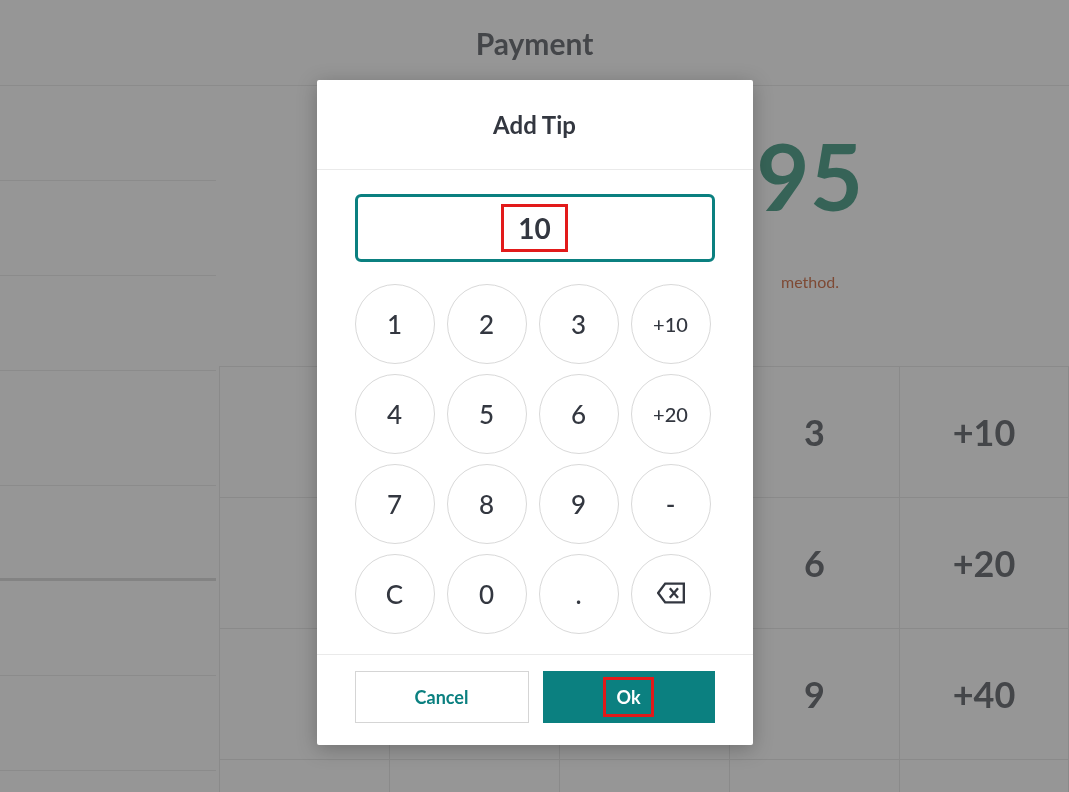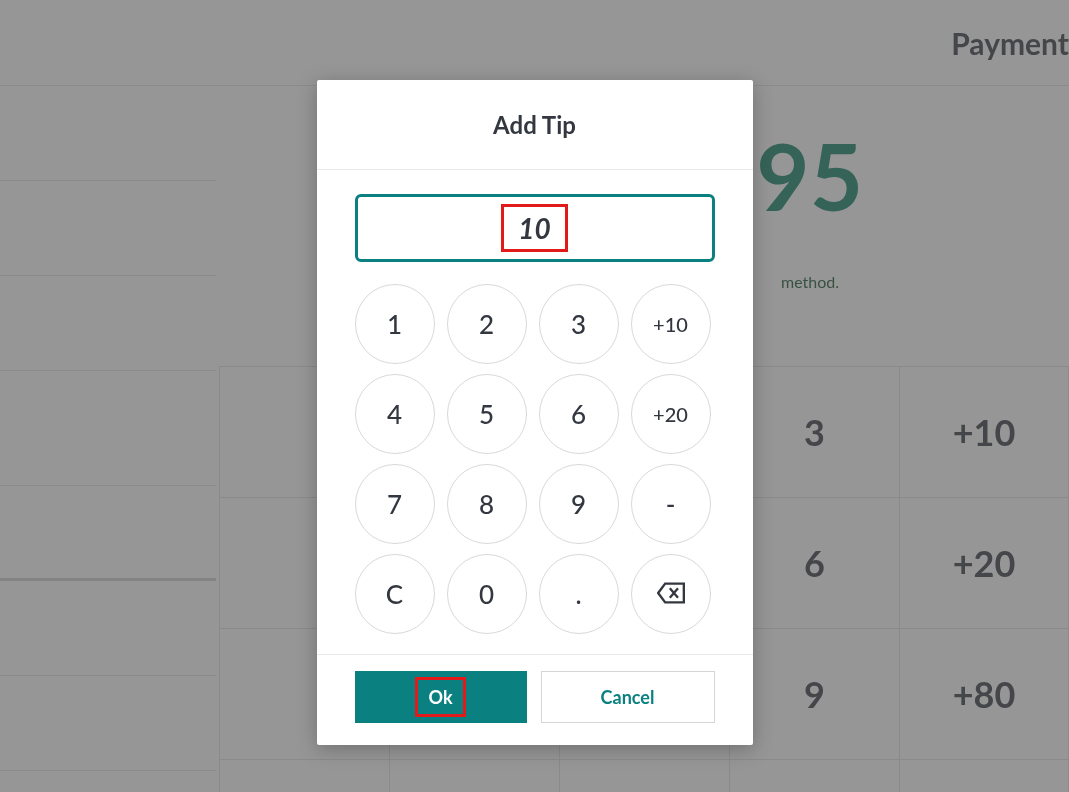--- a/index.html
+++ b/index.html
@@ -2,21 +2,21 @@
 <html><head>
 <meta charset="utf-8">
 <style>
   * { box-sizing: border-box; margin: 0; padding: 0; }
   html, body { width: 1069px; height: 792px; overflow: hidden; font-family: "Segoe UI", "Lato", Arial, sans-serif; }
   body { position: relative; background: #fff; }
 
   
   .page-header {
     position: absolute; top: 0; left: 0; right: 0; height: 86px;
-    text-align: right; line-height: 86px;
+    text-align: center; line-height: 86px;
     font-size: 30px; font-weight: 700; color: #333740;
     border-bottom: 1px solid #e4e4e4;
   }
 
   
   .left-col {
     position: absolute; top: 86px; left: 0; width: 216px; bottom: 0;
   }
   .left-col .line {
     height: 95px; border-bottom: 1px solid #e4e4e4;
@@ -27,21 +27,21 @@
   
   .right-pane {
     position: absolute; top: 86px; left: 219px; right: 0; bottom: 0;
   }
   .big-amount {
     position: absolute; top: 34px; right: 206px;
     font-size: 92px; font-weight: 700; color: #118163; text-align: center;
   }
   .method-text {
     position: absolute; top: 186px; right: 230px;
-    font-size: 16px; color: #14532d;
+    font-size: 16px; color: #c2410c;
   }
   .bg-keypad {
     position: absolute; top: 280px; left: 0; right: 0; bottom: -2px;
     border-top: 1px solid #e0e0e0;
     border-left: 1px solid #e0e0e0;
   }
   .bg-row { height: 131px; display: flex; }
   .bg-cell {
     flex: 0 0 170px; display: flex; align-items: center; justify-content: center;
     font-size: 36px; font-weight: 700; color: #333740;
@@ -65,21 +65,20 @@
   .modal-title {
     text-align: center; font-size: 24px; font-weight: 700; color: #333740;
     padding: 30px 0; border-bottom: 1px solid #eaeaea;
   }
   .modal-body { padding: 24px 38px 20px; }
   .tip-display {
     width: 360px; height: 68px; border: 3px solid #0b8080; border-radius: 6px;
     display: flex; align-items: center; justify-content: center;
     font-size: 28px; font-weight: 700; color: #333740;
     position: relative;
-    font-style: italic;
   }
   .highlight-value {
     display: inline-block; padding: 4px 14px;
     border: 3px solid #e21a1a;
   }
   .keypad {
     margin-top: 22px; display: grid;
     grid-template-columns: repeat(4, 80px);
     grid-gap: 10px 12px;
   }
@@ -144,21 +143,21 @@
         <div class="bg-cell"></div>
         <div class="bg-cell"></div>
         <div class="bg-cell">6</div>
         <div class="bg-cell last">+20</div>
       </div>
       <div class="bg-row">
         <div class="bg-cell"></div>
         <div class="bg-cell"></div>
         <div class="bg-cell"></div>
         <div class="bg-cell">9</div>
-        <div class="bg-cell last">+80</div>
+        <div class="bg-cell last">+40</div>
       </div>
       <div class="bg-row">
         <div class="bg-cell"></div>
         <div class="bg-cell"></div>
         <div class="bg-cell"></div>
         <div class="bg-cell"></div>
         <div class="bg-cell last"></div>
       </div>
     </div>
 </div>
@@ -189,18 +188,18 @@
         <div class="key">.</div>
         <div class="key">
           <span><svg viewBox="0 0 24 18">
               <path d="M7 1 L23 1 L23 17 L7 17 L1 9 Z" fill="none" stroke="#333740" stroke-width="2"></path>
               <path d="M11 5 L18 13 M18 5 L11 13" stroke="#333740" stroke-width="2"></path>
             </svg></span>
         </div>
       </div>
   </div>
   <div class="modal-footer">
+    <div class="btn btn-cancel">Cancel</div>
     <div class="btn btn-ok">
       <span class="ok-highlight">Ok</span>
     </div>
-    <div class="btn btn-cancel">Cancel</div>
   </div>
 </div>
 
 </body></html>

